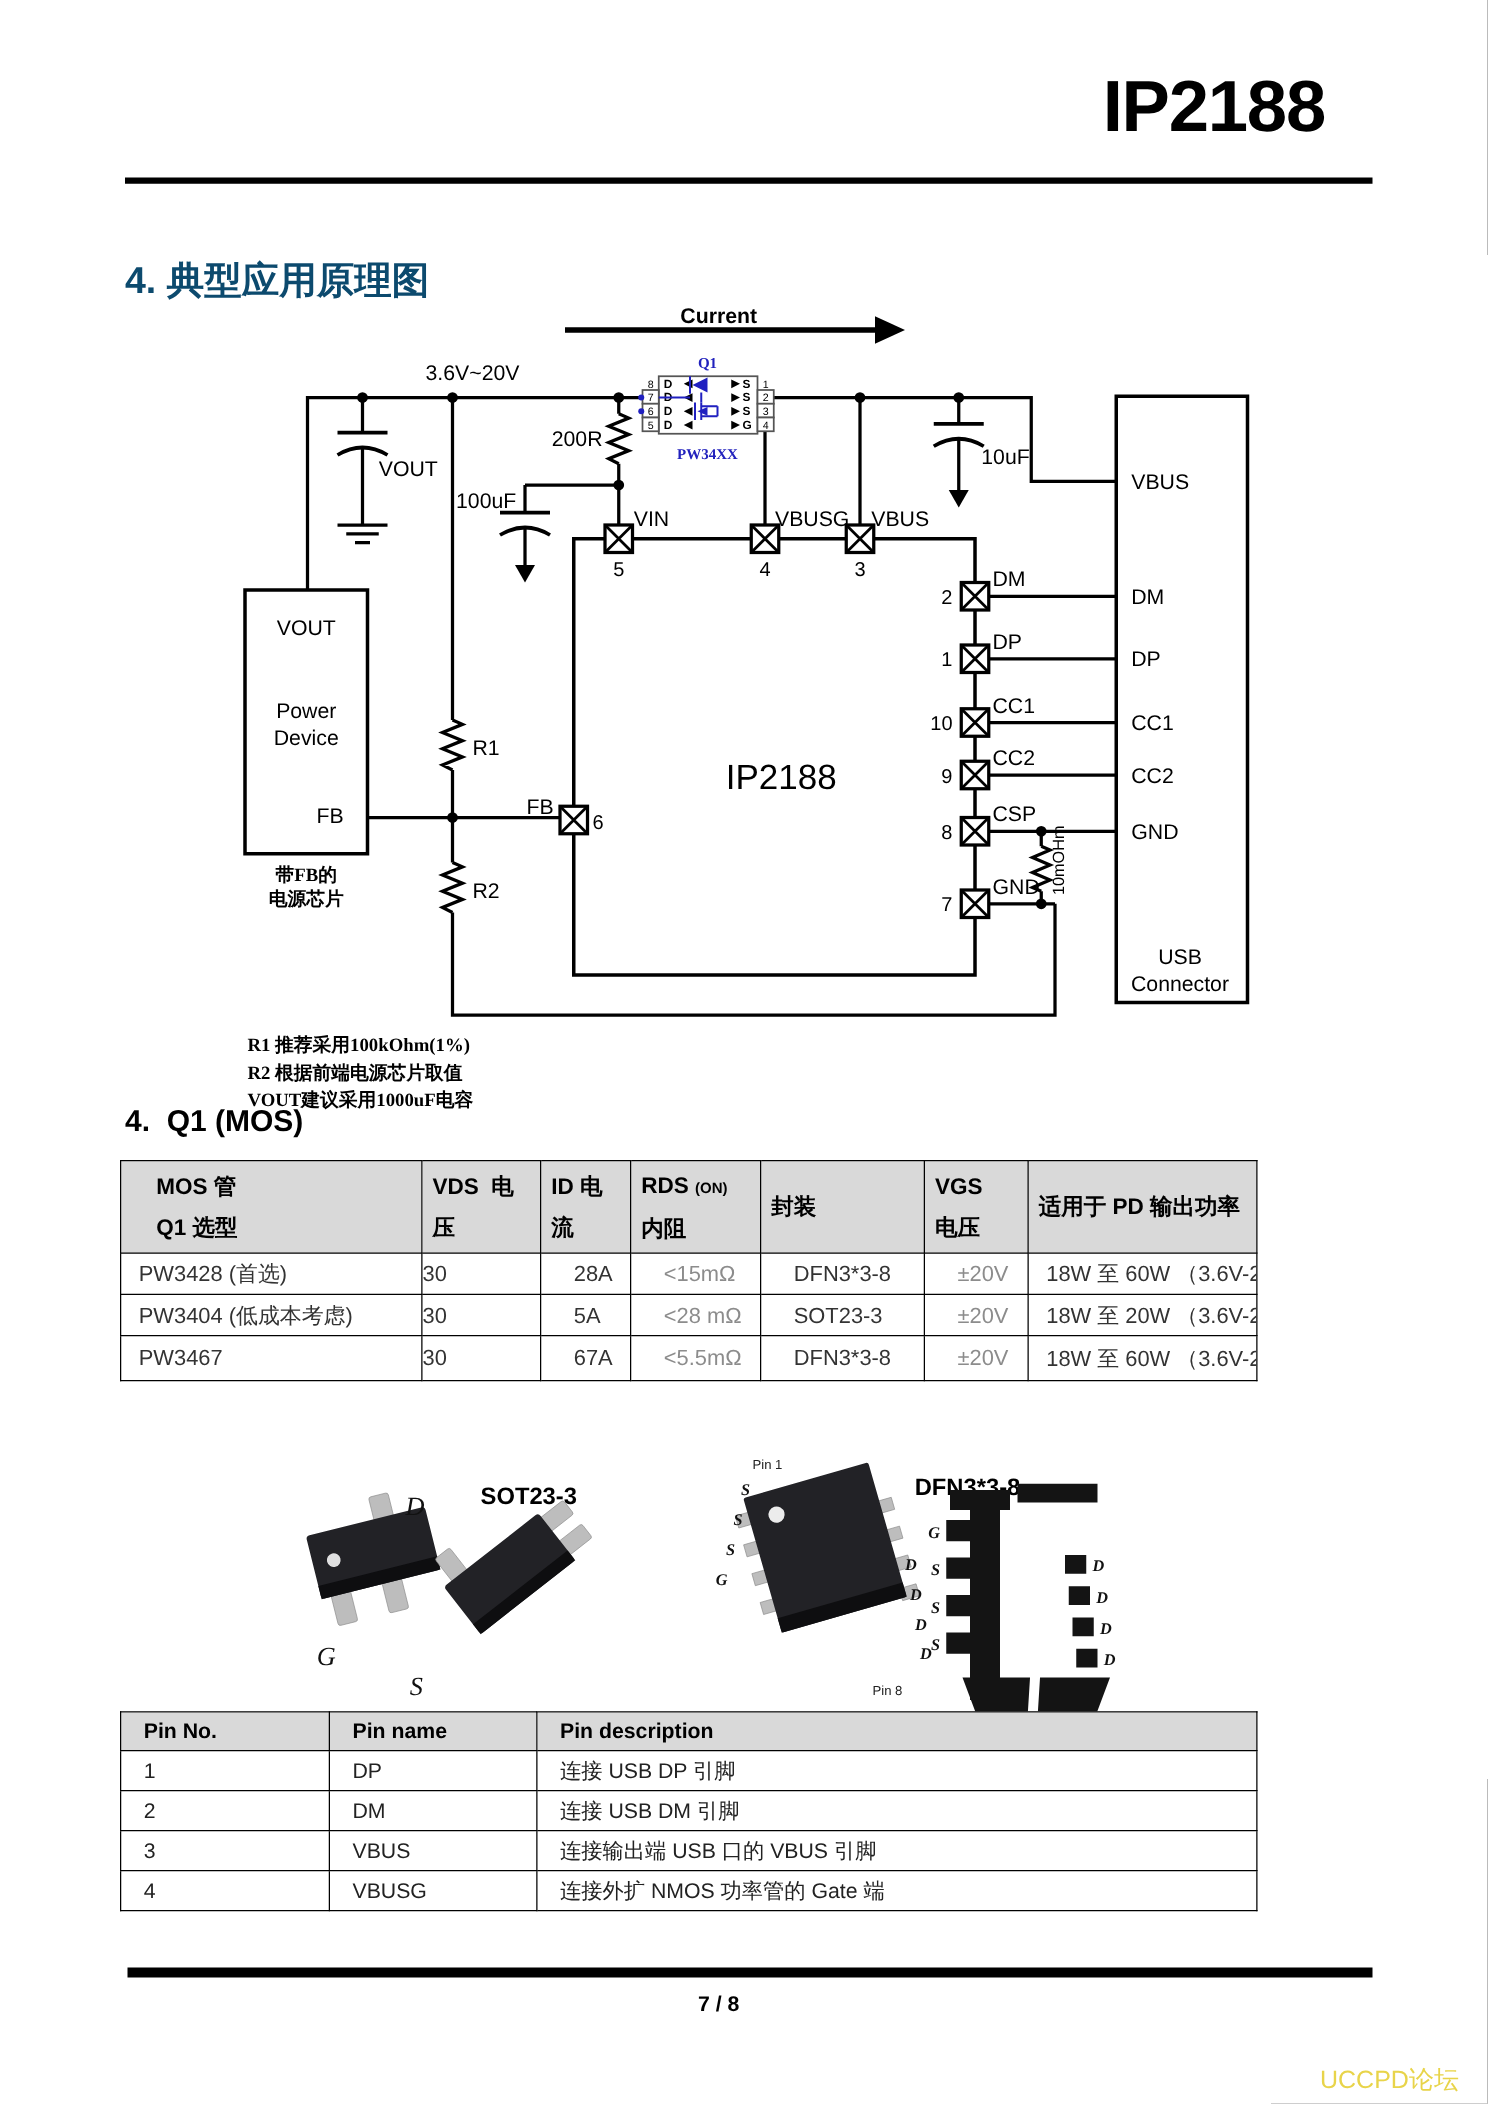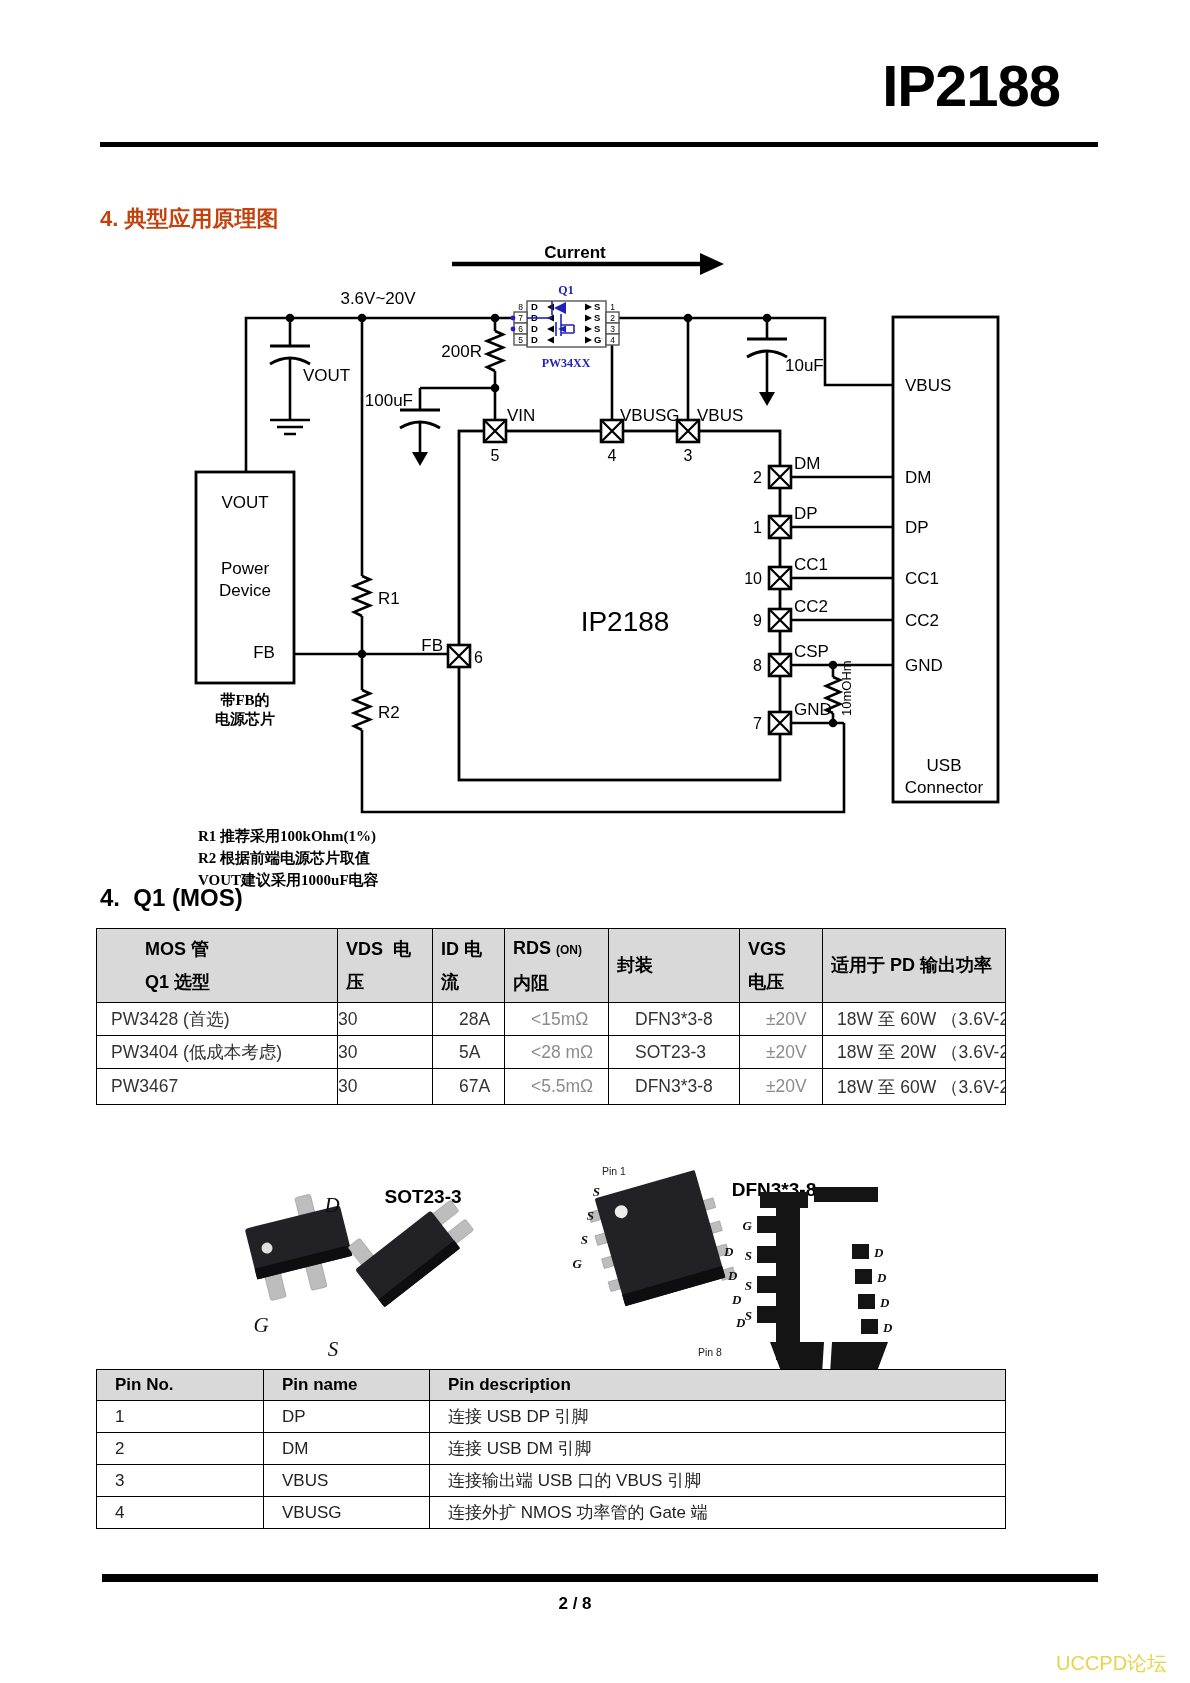--- a/index.html
+++ b/index.html
@@ -1,31 +1,31 @@
 <!DOCTYPE html>
 <html><head>
 <meta charset="utf-8">
 <style>
   html,body{margin:0;padding:0;background:#888}
   .page{position:relative;width:1190px;height:1683px;background:#fff;font-family:"Liberation Sans",sans-serif;overflow:hidden}
   .abs{position:absolute}
   .title{left:660px;top:54px;width:400px;text-align:right;font-size:58px;font-weight:bold;line-height:64px;letter-spacing:-1px;color:#000}
   .rule1{left:100px;top:142px;width:998px;height:5px;background:#000}
   .rule2{left:102px;top:1574px;width:996px;height:8px;background:#000}
-  .h4{left:100px;top:204px;font-size:22px;font-weight:bold;color:#c2410c;white-space:pre}
+  .h4{left:100px;top:204px;font-size:30px;font-weight:bold;color:#0c4a6e;white-space:pre}
   .h5{left:100px;top:884px;font-size:24px;font-weight:bold;color:#000;white-space:pre}
   .pagenum{left:0;top:1594px;width:1150px;text-align:center;font-size:17px;font-weight:bold;color:#000}
   .watermark{left:1056px;top:1650px;font-size:20px;color:#e8d44a}
   
   table{border-collapse:collapse;table-layout:fixed;background:#fff}
   .mos{left:96px;top:928px;width:909px}
   .mos th,.mos td{border:1.5px solid #000;overflow:hidden}
   .mos th{background:#d9d9d9;font-size:18px;text-align:left;vertical-align:middle;font-weight:bold;padding:2px 2px 2px 8px;color:#000}
   .mos th .ln{line-height:33px;white-space:pre}
-  .mos th.first{padding-left:48px}
+  .mos th.first{padding-left:28px}
   .mos td{font-size:17.5px;color:#333;vertical-align:middle;padding:0 0 0 26px;white-space:pre}
   .mos td.ctr{text-align:left;padding:0}
   .mos td.gray{color:#8c8c8c}
   .mos td.first{padding-left:14px}
   .mos td.pd{padding-left:14px}
   .mos .sub{font-size:12px}
   .mos td.note{padding-left:12px;color:#444}
   .pt{left:96px;top:1369px;width:909px}
   .pt th,.pt td{border:1.5px solid #000;text-align:left;padding-left:18px;overflow:hidden}
   .pt th{background:#d9d9d9;font-size:17px;font-weight:bold;color:#000}
@@ -417,15 +417,15 @@
     </tr>
     <tr style="height:32px">
       <td>4</td>
       <td>VBUSG</td>
       <td>连接外扩 NMOS 功率管的 Gate 端</td>
     </tr>
   </tbody>
     </table>
 
   <div class="abs rule2"></div>
-  <div class="abs pagenum">2 / 8</div>
+  <div class="abs pagenum">7 / 8</div>
   <div class="abs watermark">UCCPD论坛</div>
 </div>
 
 </body></html>

